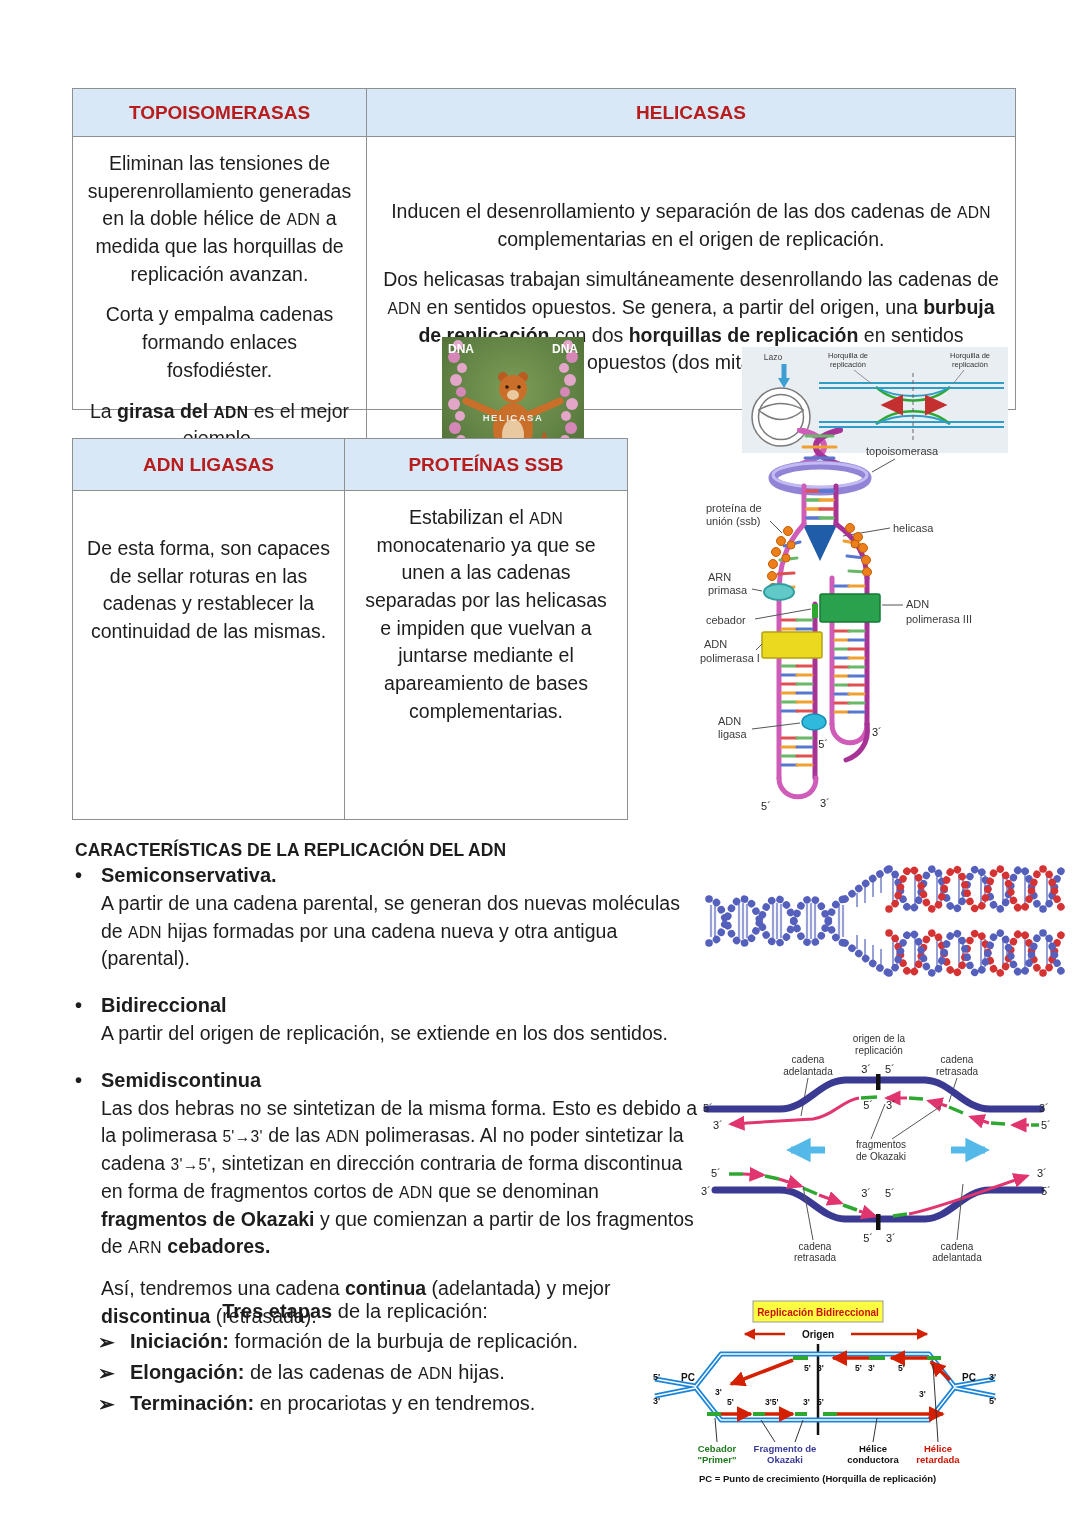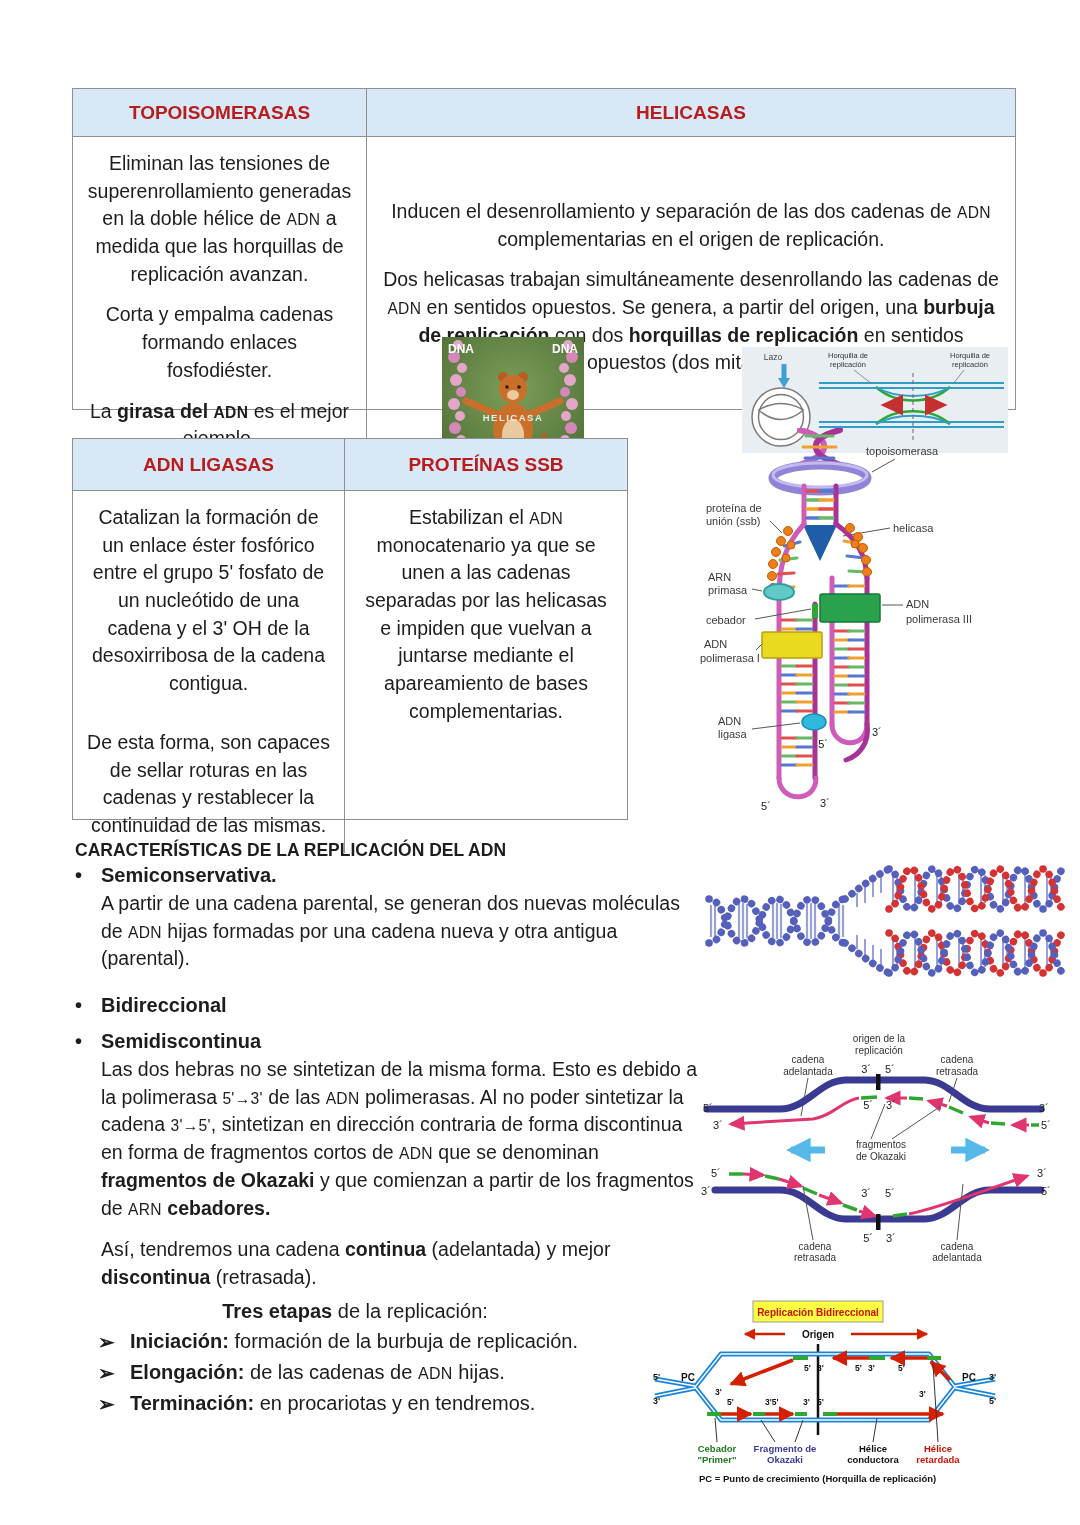--- a/index.html
+++ b/index.html
@@ -147,21 +147,20 @@
           <line x1="222" y1="23" x2="211" y2="37" stroke="#777" stroke-width="0.8"></line>
         </g>
       </svg>
     </div>
   </div>
 
   <div class="tbl" style="left:72px; top:438px; width:554px; height:380px; grid-template-columns:272px 1fr; grid-template-rows:52px 1fr;">
     <div class="hd c1">ADN LIGASAS</div>
     <div class="hd">PROTEÍNAS SSB</div>
     <div class="cell c1">
-      <p><span>Catalizan la formación de un enlace éster fosfórico entre el grupo 5' fosfato de un nucleótido de una cadena y el 3' OH de la desoxirribosa de la cadena contigua.</span></p>
       <p style="margin-top:31px;"><span>De esta forma, son capaces de sellar roturas en las cadenas y restablecer la continuidad de las mismas.</span></p>
     </div>
     <div class="cell">
       <p><span>Estabilizan el </span><span class="sc">ADN</span><span> monocatenario ya que se unen a las cadenas separadas por las helicasas e impiden que vuelvan a juntarse mediante el apareamiento de bases complementarias.</span></p>
     </div>
   </div>
 
   <svg class="abs" style="left:660px; top:428px;" width="345" height="390" viewBox="0 0 345 390">
     <g fill="none" stroke-linecap="round">
       <path d="M140,2 C172,10 172,26 142,36" stroke="#cf5cb8" stroke-width="6"></path>
@@ -324,20 +323,21 @@
       <span class="mk">•</span>
       <div class="bd">
         <div class="ttl">Semiconservativa.</div>
         <p><span>A partir de una cadena parental, se generan dos nuevas moléculas de </span><span class="sc">ADN</span><span> hijas formadas por una cadena nueva y otra antigua (parental).</span></p>
       </div>
     </div>
     <div class="bullet">
       <span class="mk">•</span>
       <div class="bd">
         <div class="ttl">Bidireccional</div>
+        <p><span>A partir del origen de replicación, se extiende en los dos sentidos.</span></p>
       </div>
     </div>
     <div class="bullet">
       <span class="mk">•</span>
       <div class="bd">
         <div class="ttl">Semidiscontinua</div>
         <p><span>Las dos hebras no se sintetizan de la misma forma. Esto es debido a la polimerasa </span><span class="sc">5'→3'</span><span> de las </span><span class="sc">ADN</span><span> polimerasas. Al no poder sintetizar la cadena </span><span class="sc">3'→5'</span><span>, sintetizan en dirección contraria de forma discontinua en forma de fragmentos cortos de </span><span class="sc">ADN</span><span> que se denominan </span><span style="font-weight: bold;">fragmentos de Okazaki</span><span> y que comienzan a partir de los fragmentos de </span><span class="sc">ARN</span><span> </span><span style="font-weight: bold;">cebadores.</span></p>
         <p style="margin-top:14px;"><span>Así, tendremos una cadena </span><span style="font-weight: bold;">continua</span><span> (adelantada) y mejor </span><span style="font-weight: bold;">discontinua</span><span> (retrasada).</span></p>
       </div>
     </div>

